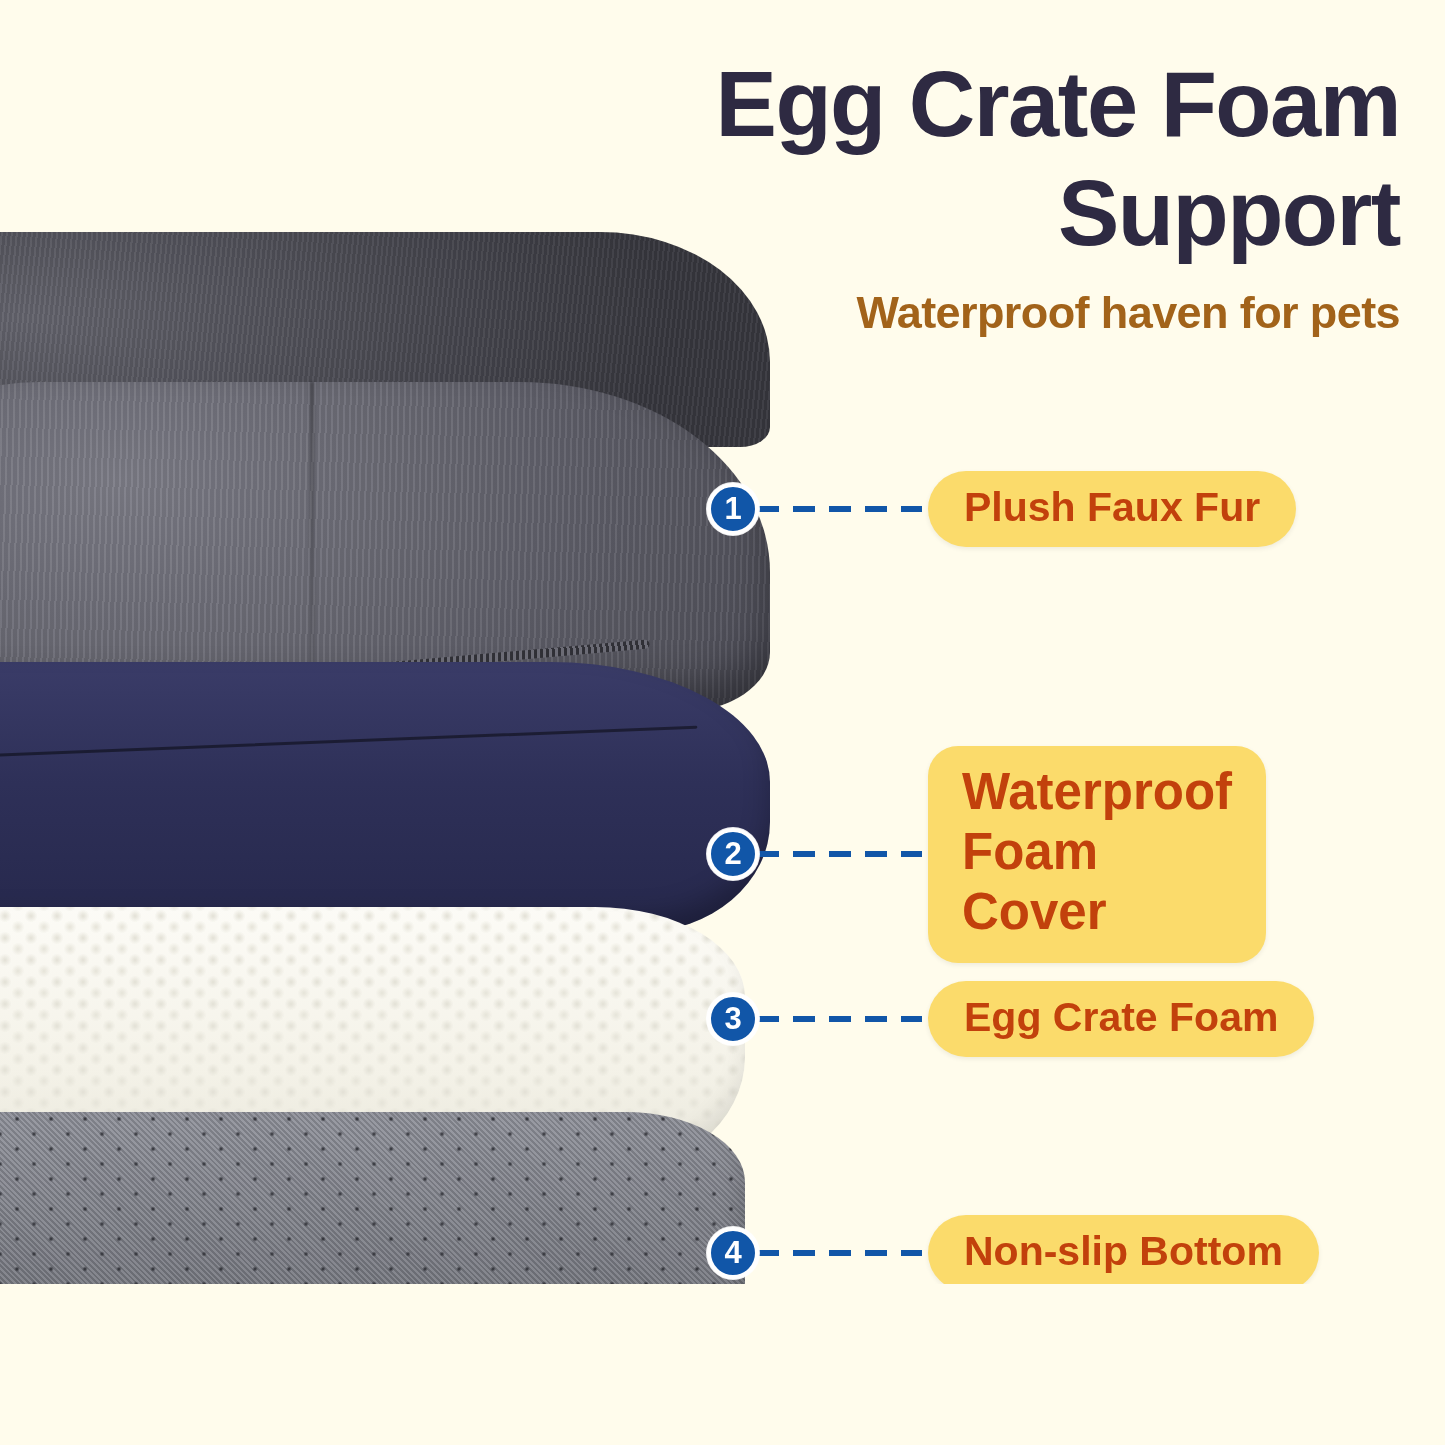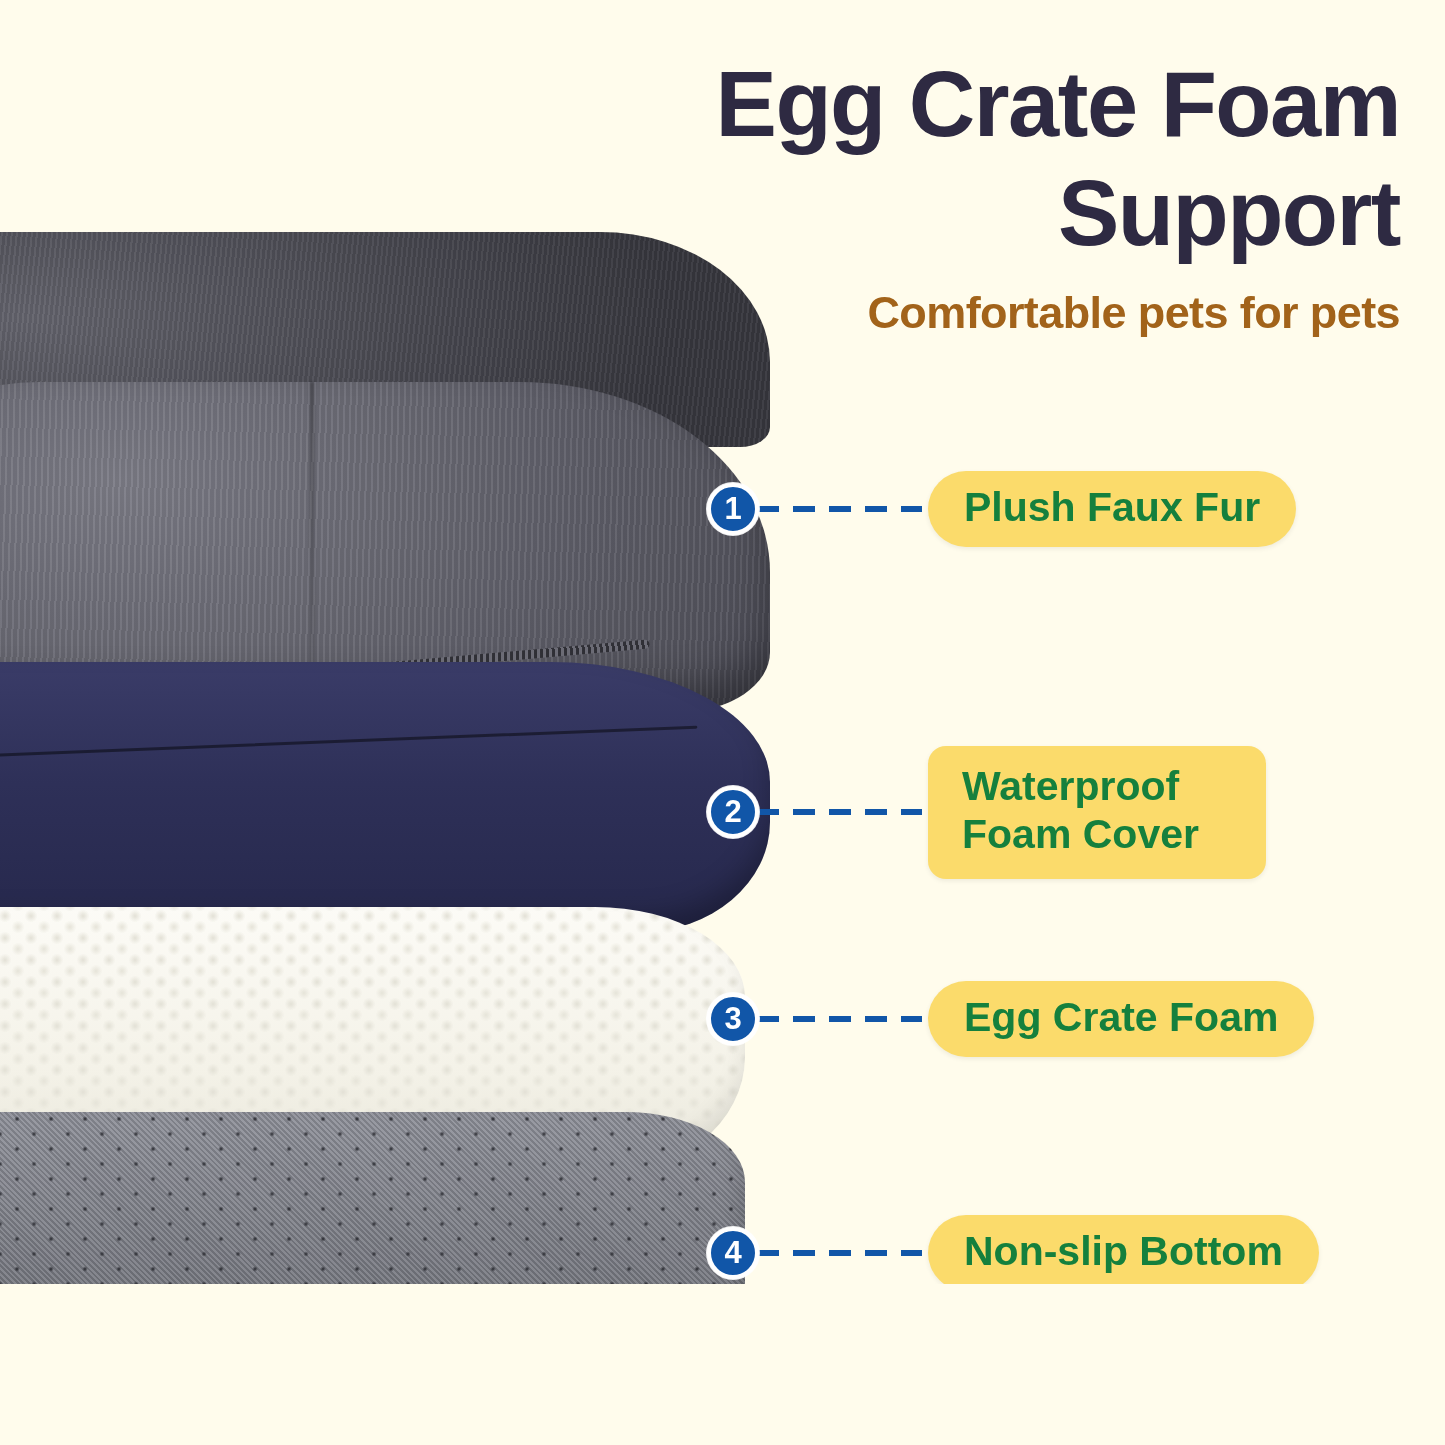--- a/index.html
+++ b/index.html
@@ -175,31 +175,31 @@
     text-align: center;
     box-shadow: 0 0 0 1px rgba(255,255,255,0.9);
   }
   .leader {
     height: 6px;
     background: repeating-linear-gradient(90deg, #1156a8 0 22px, rgba(0,0,0,0) 22px 36px);
     margin: 0 0 0 -2px;
   }
   .pill {
     background: #fbdb6b;
-    color: #15803d;
+    color: #c2410c;
     font-weight: 700;
     border-radius: 40px;
     white-space: nowrap;
     box-shadow: 0 2px 5px rgba(0,0,0,0.07);
   }
   .pill-1 { font-size: 41px; padding: 13px 36px 16px; border-radius: 44px; margin-left: 6px; }
   .pill-2 {
-    font-size: 41px;
+    font-size: 51px;
     padding: 16px 34px 20px;
-    border-radius: 18px;
+    border-radius: 30px;
     line-height: 1.18;
     white-space: normal;
     margin-left: 6px;
     width: 270px;
   }
   .pill-3 { font-size: 41px; padding: 13px 36px 16px; border-radius: 44px; margin-left: 6px; }
   .pill-4 { font-size: 41px; padding: 13px 36px 16px; border-radius: 44px; margin-left: 6px; text-align: right; }
 
   
   #callout-1 { left: 707px; top: 471px; }
@@ -229,21 +229,21 @@
     <div class="navy-seam"></div>
 
     <div class="layer foam"></div>
 
     <div class="layer bottom"></div>
   </div>
 
   <div class="headline">
     <span class="title-line line1">Egg Crate Foam</span>
     <span class="title-line line2">Support</span>
-    <span class="subtitle">Comfortable pets for pets</span>
+    <span class="subtitle">Waterproof haven for pets</span>
   </div>
 
   <div class="callout" id="callout-1">
     <span class="badge">1</span>
     <span class="leader"></span>
     <span class="pill pill-1">Plush Faux Fur</span>
   </div>
 
   <div class="callout" id="callout-2">
     <span class="badge">2</span>

